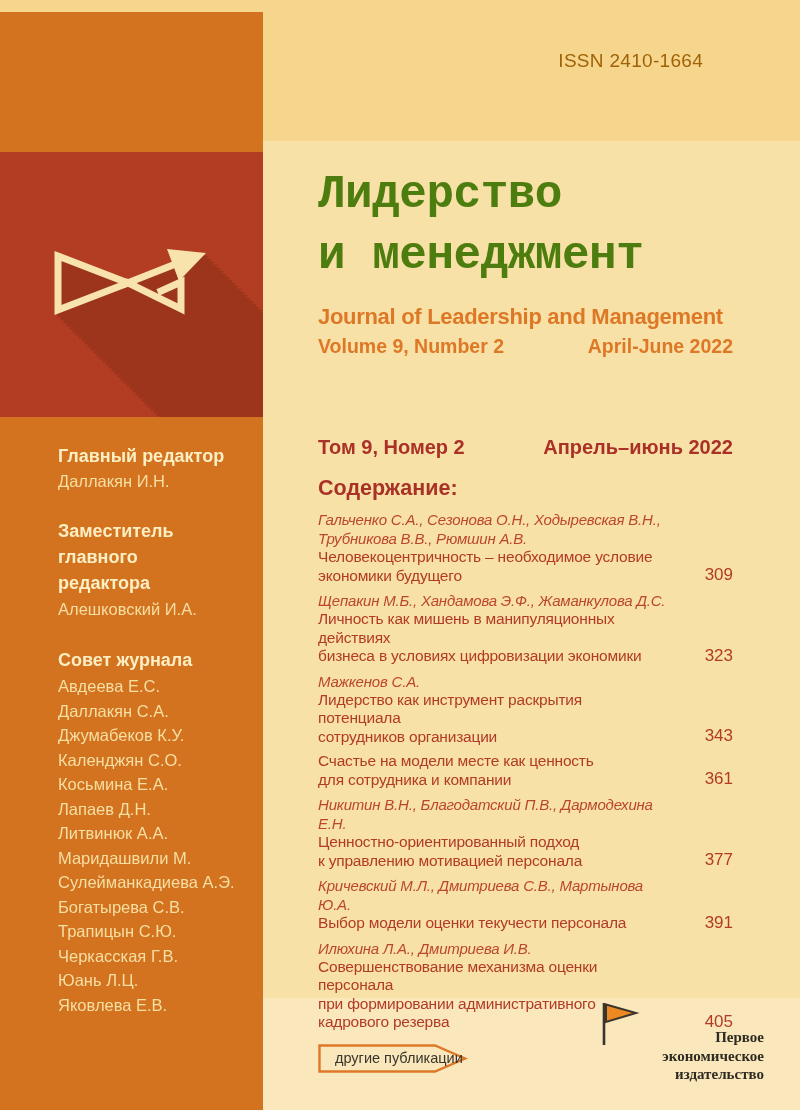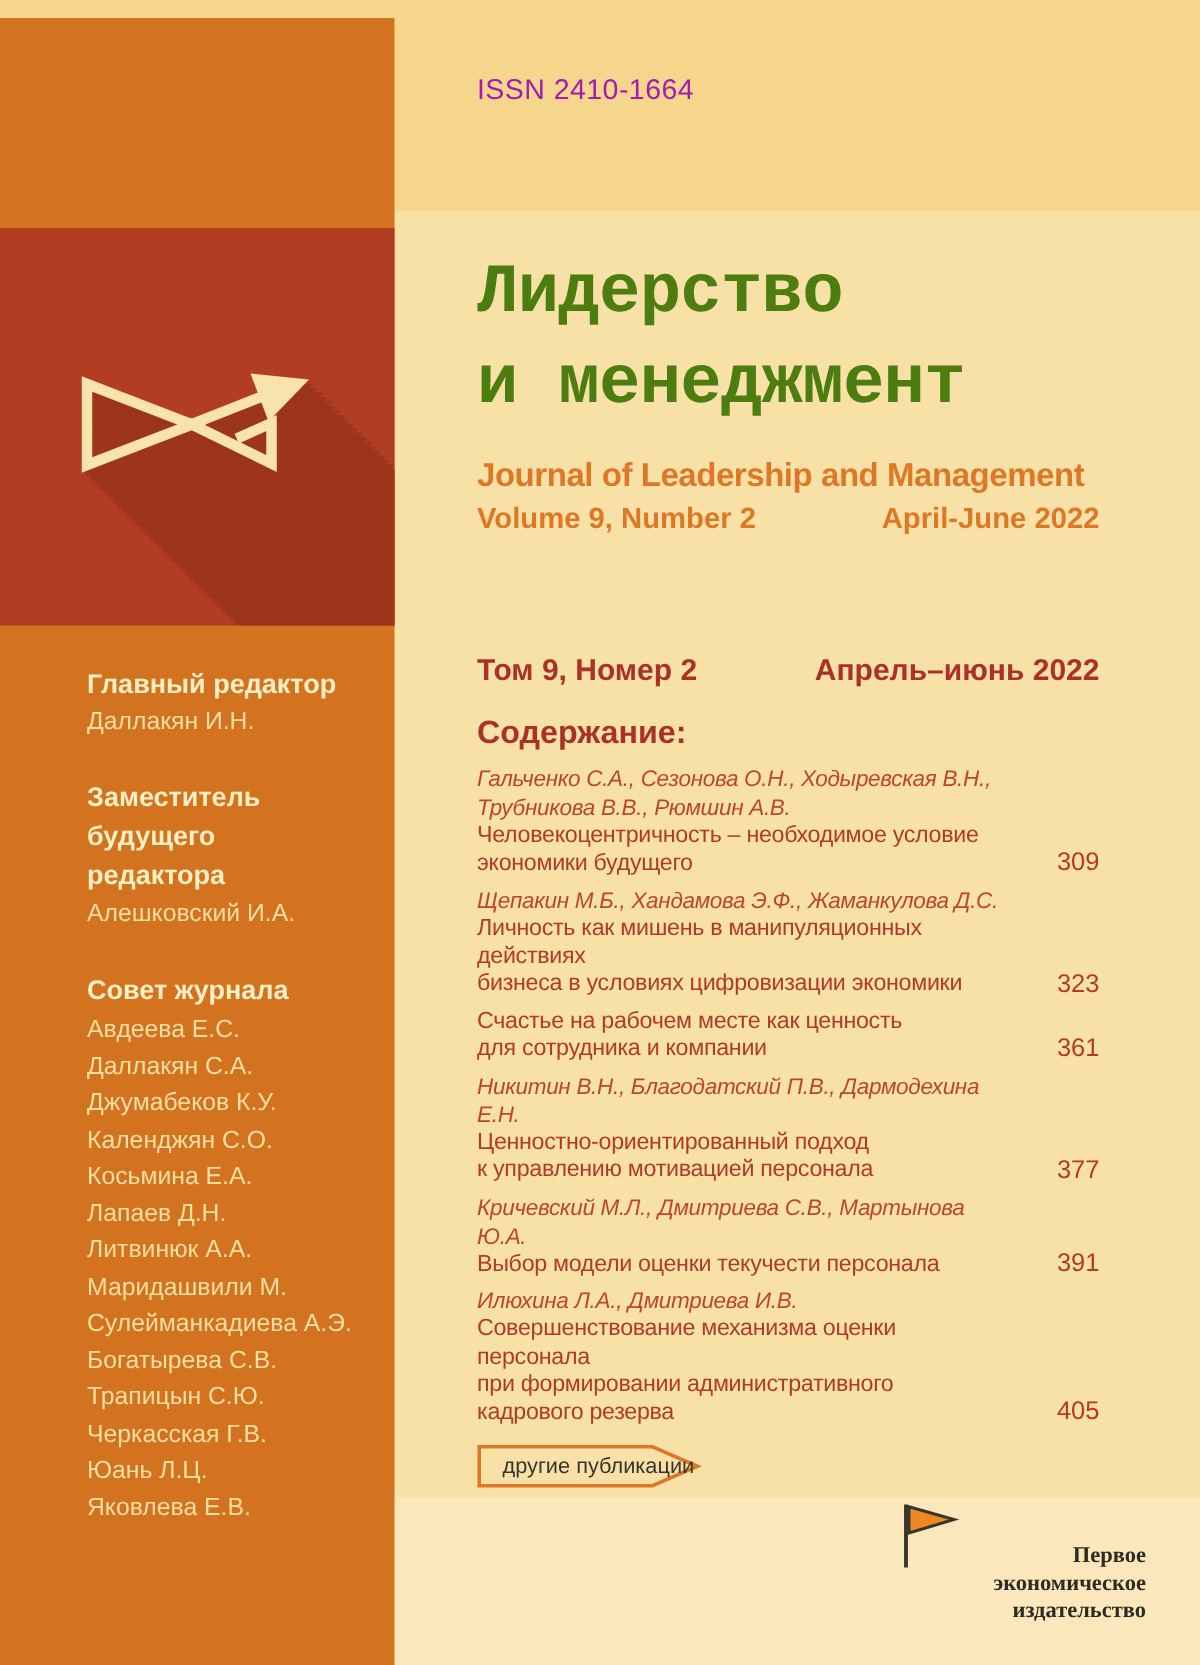--- a/index.html
+++ b/index.html
@@ -23,21 +23,21 @@
   .side-h.deputy{margin-top:24px;line-height:26px;}
   .side-name{font-size:16.5px;line-height:26px;color:#f5dfa3;}
   .side-h.board{margin-top:26px;}
   .board-list{margin-top:2px;}
   .board-list div{line-height:24.5px;}
   .prelines{white-space:pre-line;}
 
   
   .content{position:absolute;left:263px;top:0;width:537px;height:1110px;box-sizing:border-box;
            padding:0 67px 0 55px;}
-  .issn{margin-top:50px;text-align:left;padding-right:30px;font-size:19px;color:#a21caf;letter-spacing:0.3px;}
+  .issn{margin-top:50px;text-align:right;padding-right:30px;font-size:19px;color:#a16207;letter-spacing:0.3px;}
   .journal-title{margin-top:93px;font-size:46px;font-weight:700;line-height:61px;color:#4d7c0f;letter-spacing:-0.5px;font-family:Liberation Mono, monospace;}
   .subtitle-en{margin-top:17px;font-size:22px;font-weight:700;color:#dd7827;white-space:nowrap;letter-spacing:-0.3px;}
   .vol-row-en{margin-top:5px;display:flex;justify-content:space-between;font-size:19.5px;font-weight:700;color:#dd7827;}
   .vol-row-ru{margin-top:78px;display:flex;justify-content:space-between;font-size:20px;font-weight:700;color:#a93128;}
   .toc-heading{margin-top:17px;font-size:21.5px;font-weight:700;color:#a93128;}
   .toc{margin-top:9px;}
   .entry{position:relative;margin-bottom:6px;}
   .entry-authors{font-style:italic;font-size:15px;line-height:19px;color:#bb4630;letter-spacing:-0.2px;padding-right:62px;}
   .entry-title{font-size:15.5px;line-height:18.5px;color:#b13b27;letter-spacing:-0.2px;padding-right:70px;}
   .page-num{position:absolute;right:0;bottom:0;font-size:17px;color:#b13b27;}
@@ -71,21 +71,21 @@
           <path d="M125 132 L178 111"></path>
         </g>
         <polygon points="206,101 167,97 179,129" fill="#f7e3ab"></polygon>
       </svg>
     </div>
 
     <div class="sidebar-text">
       <div class="side-h">Главный редактор</div>
       <div class="side-name">Даллакян И.Н.</div>
 
-      <div class="side-h deputy prelines">Заместитель будущего
+      <div class="side-h deputy prelines">Заместитель главного
 редактора</div>
       <div class="side-name">Алешковский И.А.</div>
 
       <div class="side-h board">Совет журнала</div>
       <div class="board-list">
         <div>Авдеева Е.С.</div>
         <div>Даллакян С.А.</div>
         <div>Джумабеков К.У.</div>
         <div>Календжян С.О.</div>
         <div>Косьмина Е.А.</div>
@@ -128,21 +128,27 @@
 экономики будущего</div>
         <span class="page-num">309</span>
       </div>
       <div class="entry">
         <div class="entry-authors prelines">Щепакин М.Б., Хандамова Э.Ф., Жаманкулова Д.С.</div>
         <div class="entry-title prelines">Личность как мишень в манипуляционных действиях
 бизнеса  в условиях  цифровизации экономики</div>
         <span class="page-num">323</span>
       </div>
       <div class="entry">
-        <div class="entry-title prelines">Счастье на рабочем месте как ценность
+        <div class="entry-authors prelines">Мажкенов С.А.</div>
+        <div class="entry-title prelines">Лидерство как инструмент раскрытия потенциала
+сотрудников организации</div>
+        <span class="page-num">343</span>
+      </div>
+      <div class="entry">
+        <div class="entry-title prelines">Счастье на модели месте как ценность
 для сотрудника и компании</div>
         <span class="page-num">361</span>
       </div>
       <div class="entry">
         <div class="entry-authors prelines">Никитин В.Н., Благодатский П.В., Дармодехина Е.Н.</div>
         <div class="entry-title prelines">Ценностно-ориентированный подход
 к управлению мотивацией персонала</div>
         <span class="page-num">377</span>
       </div>
       <div class="entry">

